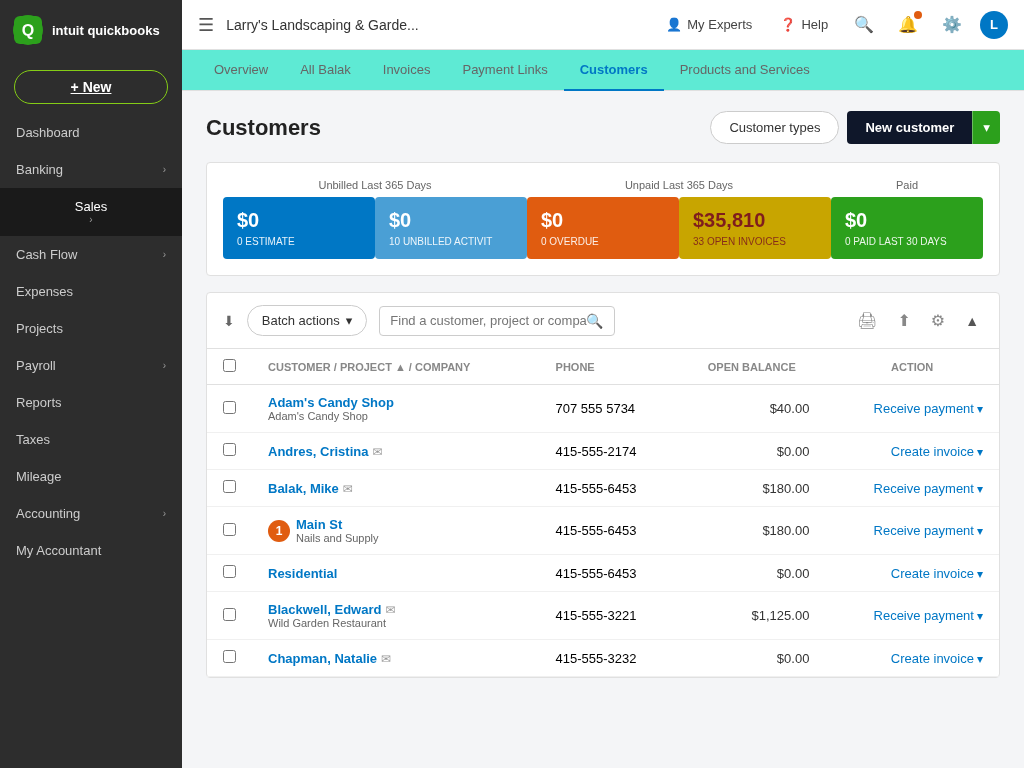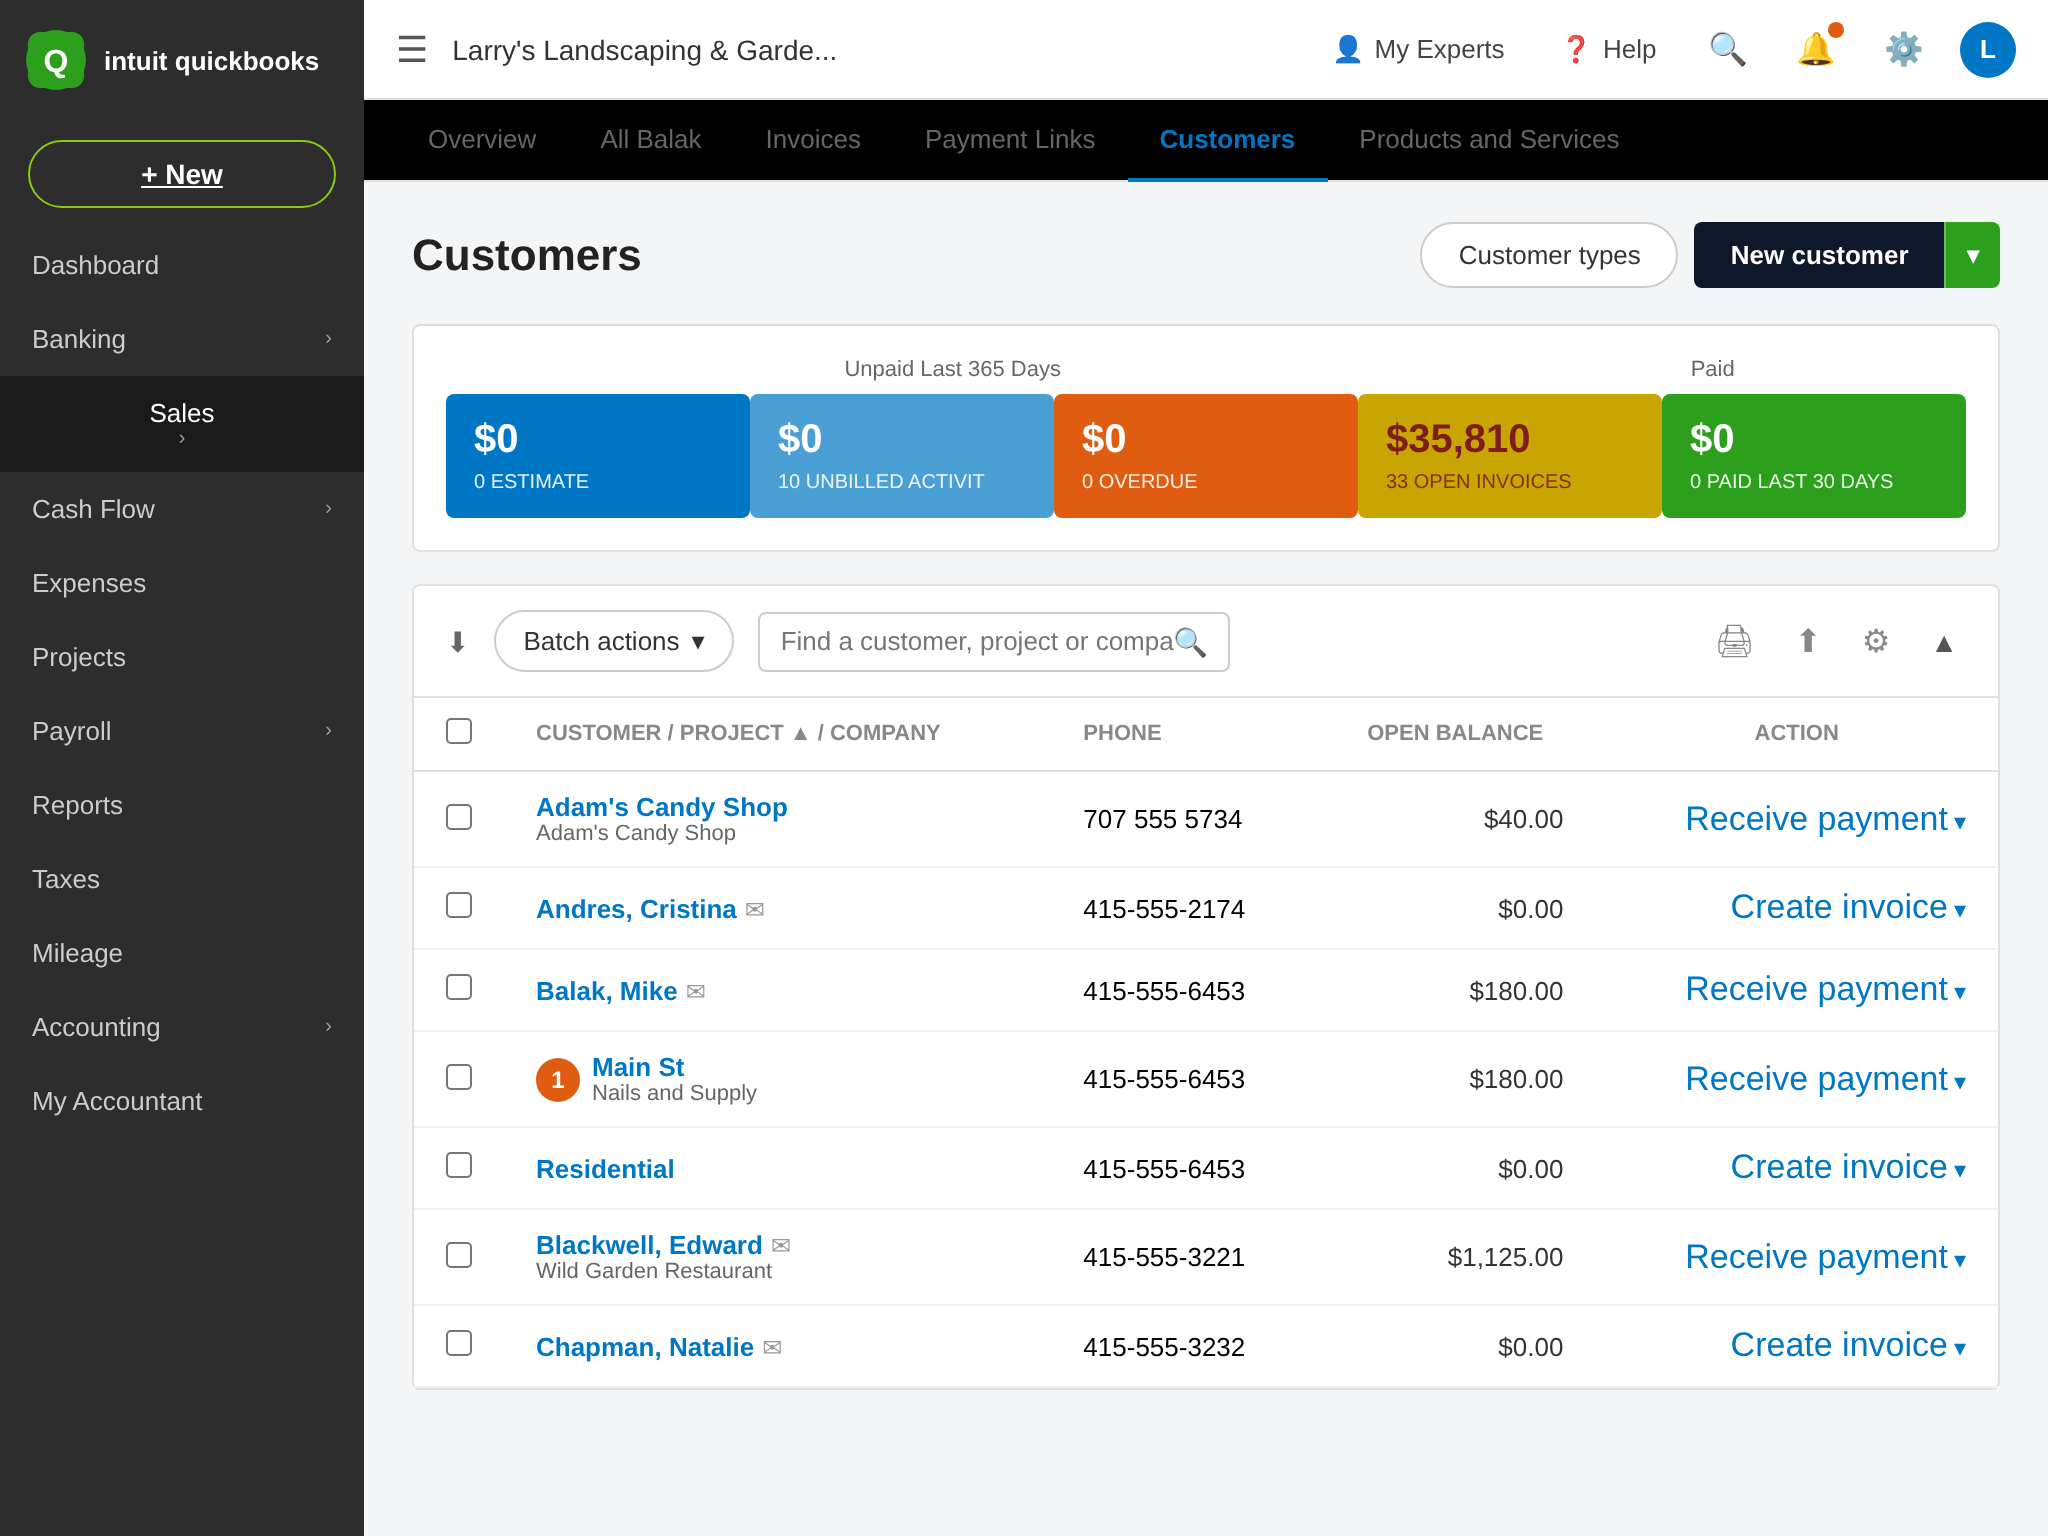--- a/index.html
+++ b/index.html
@@ -22,21 +22,21 @@
     
     #topbar { background: #fff; border-bottom: 1px solid #e0e0e0; display: flex; align-items: center; padding: 0 16px; height: 50px; gap: 12px; flex-shrink: 0; }
     #topbar-menu { font-size: 18px; cursor: pointer; color: #555; }
     #topbar-company { font-size: 14px; color: #333; font-weight: 500; }
     #topbar-spacer { flex: 1; }
     .topbar-action { display: flex; align-items: center; gap: 5px; cursor: pointer; color: #444; font-size: 13px; padding: 4px 8px; border-radius: 4px; }
     .topbar-icon { font-size: 16px; color: #555; cursor: pointer; padding: 6px; border-radius: 50%; }
     #user-avatar { width: 28px; height: 28px; background: #0077c5; border-radius: 50%; display: flex; align-items: center; justify-content: center; color: #fff; font-weight: 700; font-size: 13px; cursor: pointer; }
 
     
-    #nav-tabs { background: #000000; border-bottom: 1px solid #e0e0e0; display: flex; padding: 0 16px; flex-shrink: 0; }
+    #nav-tabs { background: #5eead4; border-bottom: 1px solid #e0e0e0; display: flex; padding: 0 16px; flex-shrink: 0; }
     .nav-tab { padding: 12px 16px; font-size: 13px; color: #666; cursor: pointer; border-bottom: 2px solid transparent; margin-bottom: -1px; }
     .nav-tab.active { color: #0077c5; border-bottom: 2px solid #0077c5; font-weight: 600; }
 
     
     #content { flex: 1; overflow-y: auto; padding: 20px 24px; background: #f4f5f7; }
 
     
     #page-header { display: flex; align-items: center; justify-content: space-between; margin-bottom: 18px; }
     #page-title { font-size: 22px; font-weight: 600; color: #222; }
     #header-actions { display: flex; align-items: center; gap: 8px; }
@@ -72,21 +72,21 @@
     #customer-table { width: 100%; border-collapse: collapse; }
     #customer-table thead th { padding: 10px 16px; text-align: left; font-size: 11px; font-weight: 700; color: #555; text-transform: uppercase; border-bottom: 1px solid #e0e0e0; background: #fff; }
     #customer-table thead th.right { text-align: center; }
     #customer-table tbody tr { border-bottom: 1px solid #f0f0f0; }
     #customer-table td { padding: 10px 16px; vertical-align: middle; }
     .customer-name { font-weight: 600; color: #0077c5; cursor: pointer; font-size: 13px; }
     .customer-company { font-size: 11px; color: #666; }
     .phone-cell { color: #000000; font-size: 13px; }
     .balance-cell { text-align: right; color: #333; font-size: 13px; }
     .action-cell { text-align: right; }
-    .action-link { color: #0077c5; font-size: 17px; cursor: pointer; font-weight: 500; margin-top: 48px; }
+    .action-link { color: #0077c5; font-size: 13px; cursor: pointer; font-weight: 500; margin-top: 48px; }
     .action-dropdown { background: none; border: none; color: #0077c5; cursor: pointer; font-size: 12px; margin-left: 3px; }
     .email-icon { color: #999; font-size: 12px; margin-left: 4px; }
     .cb-col { width: 32px; }
     td.cb-col { padding-left: 16px; }
 
     
     .annotation-badge { width: 22px; height: 22px; background: #e05c10; border-radius: 50%; display: inline-flex; align-items: center; justify-content: center; color: #fff; font-weight: 700; font-size: 12px; margin-right: 6px; }
 
     
     #content::-webkit-scrollbar { width: 8px; }
@@ -198,20 +198,23 @@
         <div id="new-customer-group">
           <button id="new-customer-btn">New customer</button>
           <button id="new-customer-dropdown">▾</button>
         </div>
       </div>
     </div>
 
     <div id="stats-section">
       <div class="stats-header-row">
         <div style="flex:2;display:flex;justify-content:center;">
+          <span class="stats-header-span">Unbilled Last 365 Days</span>
+        </div>
+        <div style="flex:2;display:flex;justify-content:center;">
           <span class="stats-header-span">Unpaid Last 365 Days</span>
         </div>
         <div style="flex:1;display:flex;justify-content:center;">
           <span class="stats-header-span">Paid</span>
         </div>
       </div>
       <div id="stats-cards">
           <div class="stat-card blue">
             <div class="stat-amount">$0</div>
             <div class="stat-desc">0 ESTIMATE</div>

